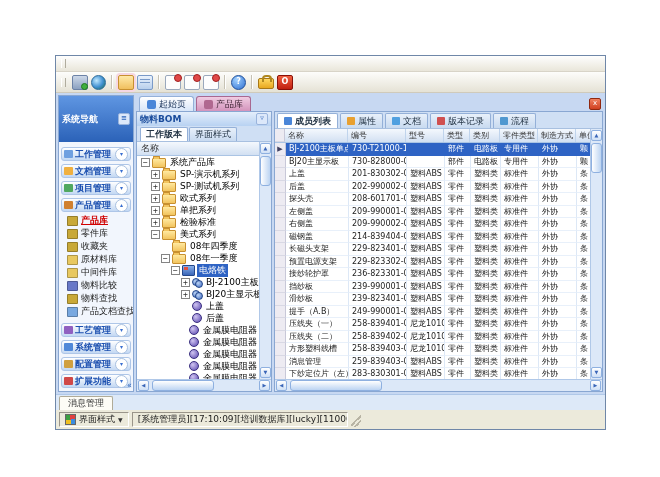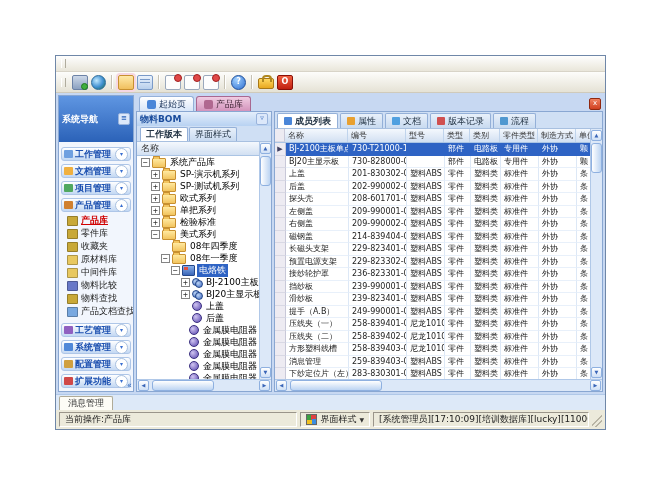--- a/index.html
+++ b/index.html
@@ -635,23 +635,20 @@
     </div>
   </div>
 
   <div class="msgrow">
     <div class="msgtab">
       <span>消息管理</span>
     </div>
   </div>
 
   <div class="statusbar">
-    <div class="scell sc2">
-      <span>当前操作:产品库</span>
-    </div>
     <div class="scell sc3">
       <span class="styleico"></span>
       <span>界面样式</span>
       <span class="caret">▼</span>
     </div>
     <div class="scell sc4">
       <span>[系统管理员][17:10:09][培训数据库][lucky][11000]</span>
     </div>
     <div class="gripsz"></div>
   </div>

